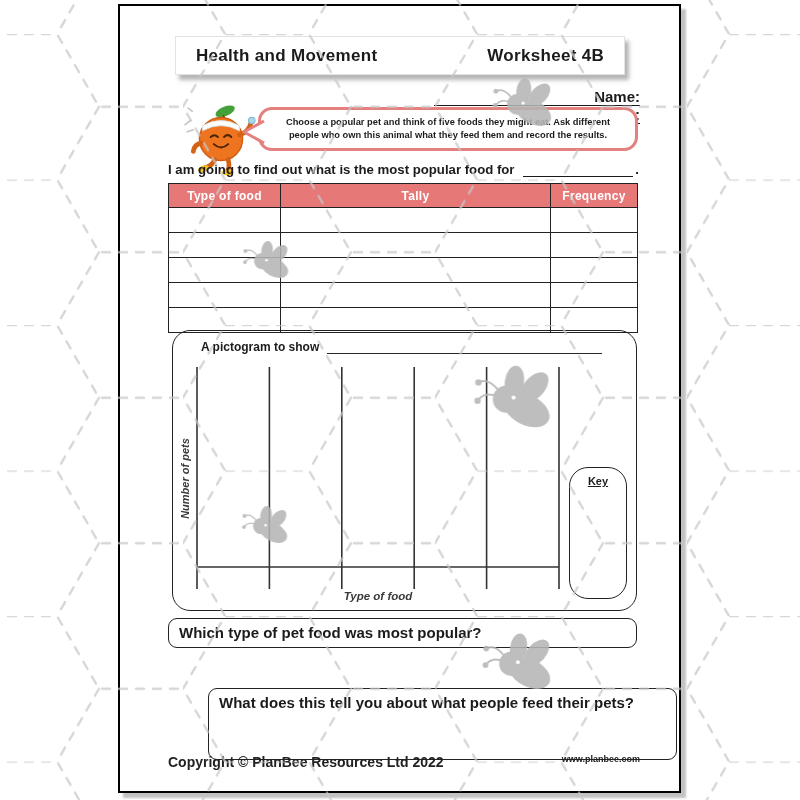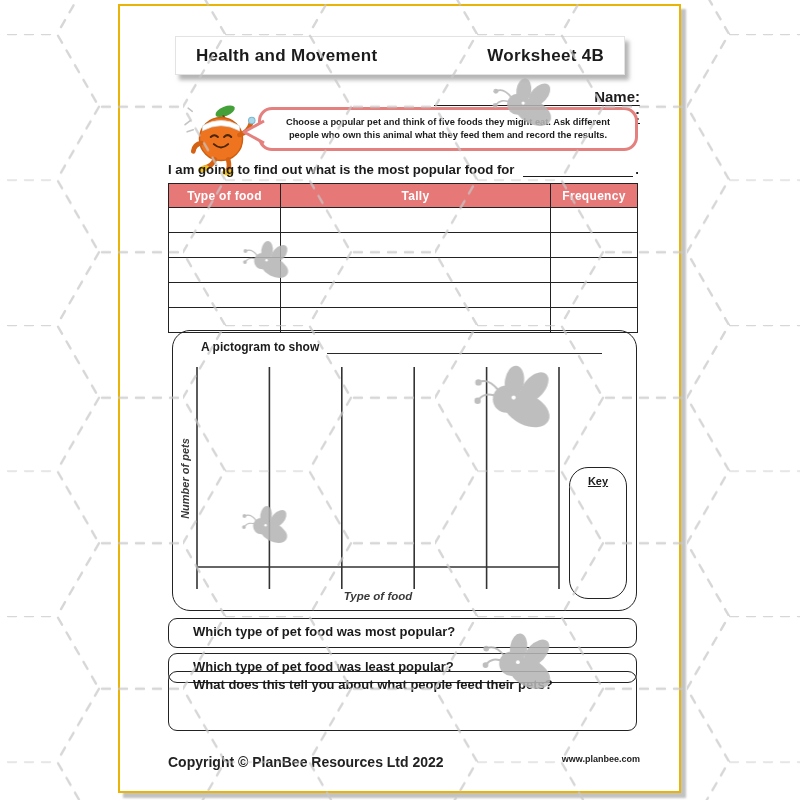--- a/index.html
+++ b/index.html
@@ -3,21 +3,21 @@
 <meta charset="utf-8">
 <style>
   html,body{margin:0;padding:0;}
   body{
     width:800px;height:800px;position:relative;background:#ffffff;overflow:hidden;
     font-family:"Liberation Sans","DejaVu Sans",sans-serif;color:#1b1b1b;
   }
   
   .page{
     position:absolute;left:118px;top:4px;width:559px;height:785px;
-    background:#ffffff;border:2px solid #eab308;
+    background:#ffffff;border:2px solid #000000;
     box-shadow:5px 5px 2px #c2c2c2;
   }
   .abs{position:absolute;}
   
   .banner{
     left:55px;top:30px;width:450px;height:39px;background:#fff;
     border:1px solid #e3e3e3;box-shadow:4px 5px 4px rgba(120,120,120,.55);
     display:flex;align-items:center;justify-content:space-between;
     padding:0 20px;box-sizing:border-box;
   }
@@ -69,25 +69,25 @@
     font-size:11.5px;font-style:italic;color:#3a3a3a;font-weight:bold;
   }
   .keybox{
     position:absolute;left:396px;top:136px;width:58px;height:132px;
     border:1.7px solid #222;border-radius:19px;box-sizing:border-box;text-align:center;
   }
   .keybox .k{font-size:11px;font-weight:bold;text-decoration:underline;margin-top:7px;display:inline-block;}
   
   .qbox{
     left:48px;width:469px;border:1.7px solid #222;border-radius:9px;box-sizing:border-box;
-    padding:5px 24px;font-size:13px;font-weight:bold;
+    padding:5px 10px;font-size:15px;font-weight:bold;
   }
   .q1{top:612px;height:30px;}
   .q2{top:647px;height:30px;}
-  .q3{top:665px;height:60px;}
+  .q3{top:682px;height:72px;margin-left:40px;}
   
   .foot-l{left:48px;top:748px;font-size:14px;font-weight:bold;color:#222;}
   .foot-r{right:39px;top:748px;font-size:9px;font-weight:bold;color:#222;}
   
   .overlay{position:absolute;left:0;top:0;z-index:60;pointer-events:none;}
   .wm-hex{stroke:var(--watermark-line,#c7c7c7);stroke-width:2.4;fill:none;
           stroke-dasharray:8 9;stroke-linecap:round;}
   .wm-bee-fill{fill:var(--bee-fill,#b6b6b6);}
   .wm-bee-stroke{stroke:var(--bee-fill,#b6b6b6);fill:none;stroke-width:2.6;stroke-linecap:round;}
 </style>
@@ -196,23 +196,20 @@
       </svg>
     <div class="ylab">Number of pets</div>
     <div class="xlab">Type of food</div>
     <div class="keybox">
       <span class="k">Key</span>
     </div>
   </div>
 
   <div class="abs qbox q1">
     <span>Which type of pet food was most popular?</span>
-  </div>
-  <div class="abs qbox q2">
-    <span>Which type of pet food was least popular?</span>
   </div>
   <div class="abs qbox q3">
     <span>What does this tell you about what people feed their pets?</span>
   </div>
 
   <div class="abs foot-l">Copyright © PlanBee Resources Ltd 2022</div>
   <div class="abs foot-r">www.planbee.com</div>
 </div>
 
 <svg class="overlay" width="800" height="800" viewBox="0 0 800 800">

